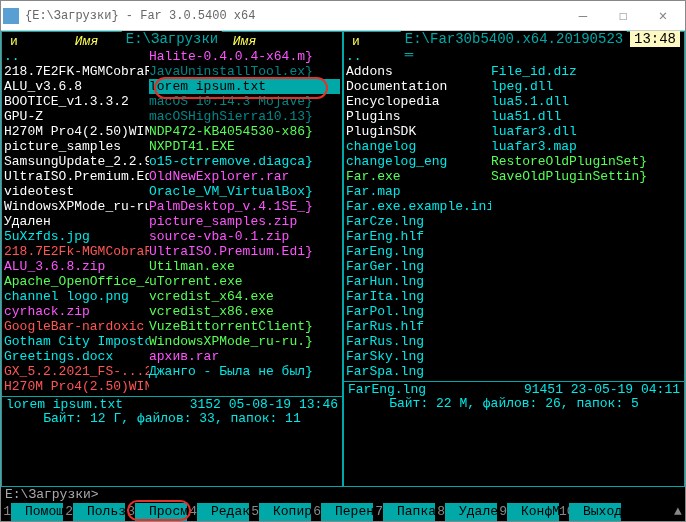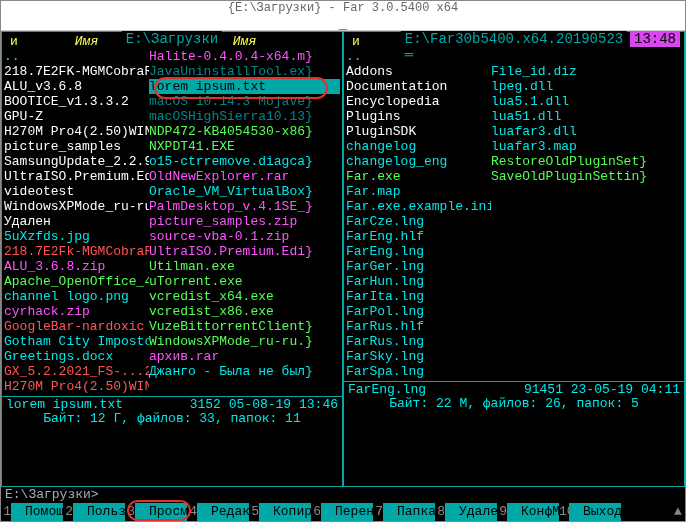--- a/index.html
+++ b/index.html
@@ -1,29 +1,29 @@
 <!DOCTYPE html>
 <html><head>
 <meta charset="utf-8">
 <style>
   * { margin: 0; padding: 0; box-sizing: border-box; }
   body { font-family: "Consolas", "Courier New", monospace; font-size: 13px; background: #000; width: 686px; height: 522px; position: relative; }
   
   .win-frame { width: 686px; height: 522px; border: 1px solid #888; background: #fff; display: flex; flex-direction: column; }
-  .titlebar { height: 30px; background: #fff; display: flex; align-items: center; padding: 0 2px; color: #666; border-bottom: 1px solid #ccc; flex-direction: column; }
+  .titlebar { height: 30px; background: #fff; display: flex; align-items: center; padding: 0 2px; color: #666; border-bottom: 1px solid #ccc; }
   .titlebar .icon { width: 16px; height: 16px; background: #5a9fd4; margin-right: 6px; display:inline-block; }
   .titlebar .title { flex: 1; font-size: 12px; }
   .win-btn { width: 40px; height: 28px; text-align: center; line-height: 28px; color: #888; font-size: 14px; }
   .win-btn.close { color:#888; }
   
   .console { flex: 1; background: #000; color: #0aa; padding: 0; position: relative; overflow:hidden; }
   .panel-wrap { display:flex; }
   .panel { flex:1; border:1px double #00a8a8; position:relative; }
   .panel-title { position:absolute; top:-1px; left:50%; transform:translateX(-50%); background:#000; color:#00a8a8; padding:0 4px; font-size:14px; }
-  .panel-title.clock { right:4px; left:auto; transform:none; color:#000; background:#d946ef; }
+  .panel-title.clock { right:4px; left:auto; transform:none; color:#000; background:#fef9c3; }
   
   .panel-inner { padding: 2px; }
   .cols-head { display:flex; color:#ffff55; }
   .cols-head span { text-align:center; }
   .ch-left { width: 145px; }
   .ch-right { flex:1;font-style:italic; }
   
   .file-row { display:flex; white-space:nowrap; overflow:hidden; height:15px; line-height:15px; }
   .file-row .c1 { width:145px; overflow:hidden; }
   .file-row .c2 { flex:1; overflow:hidden; }

